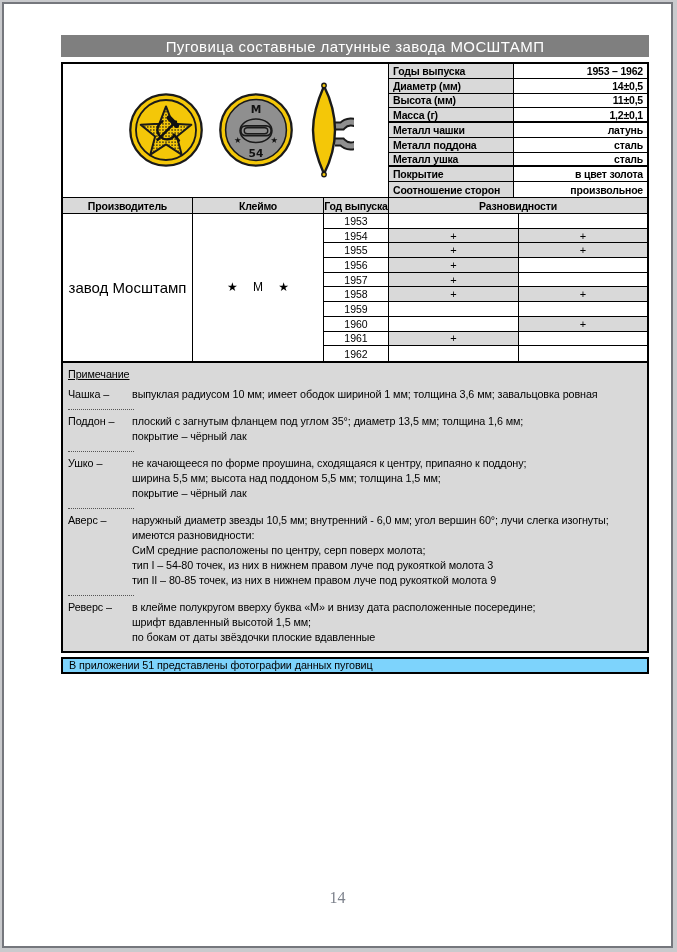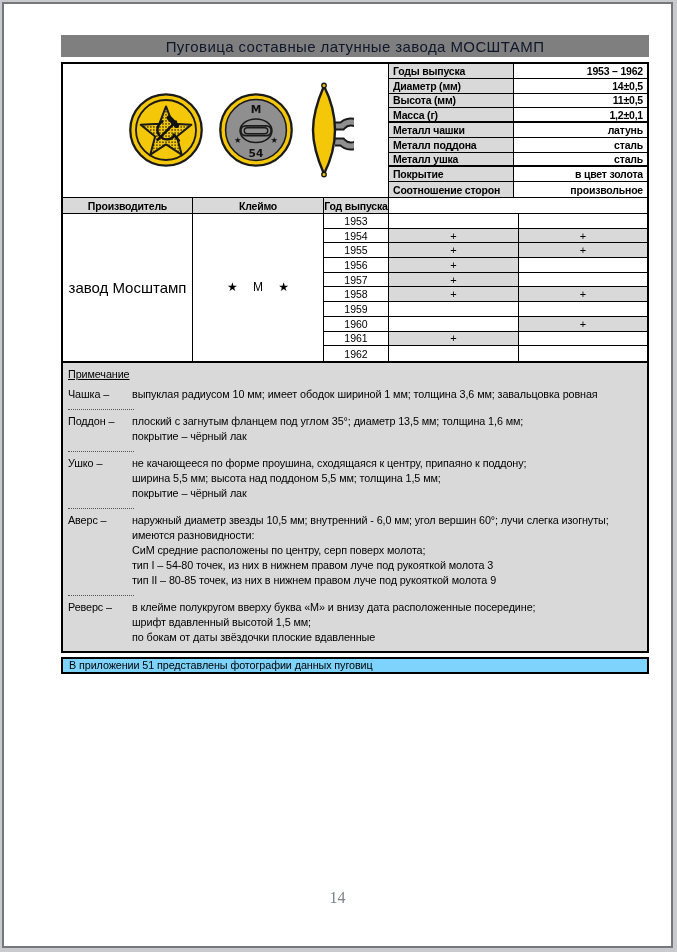--- a/index.html
+++ b/index.html
@@ -12,21 +12,21 @@
     overflow:hidden;
   }
   .page {
     position:absolute; left:2px; top:2px; width:671px; height:946px;
     background:#fff; border:2px solid #75777d;
   }
   .content { position:absolute; left:57px; top:31px; width:588px; }
 
   
   .title-bar {
-    height:22px; background:#7f7f7f; color:#0f172a;
+    height:22px; background:#7f7f7f; color:#ffffff;
     display:flex; align-items:center; justify-content:center;
     font-size:15px; letter-spacing:.4px; margin-bottom:5px;
   }
 
   
   .main-table { border:2px solid #000; background:#fff; }
 
   
   .top-section {
     display:grid;
@@ -191,20 +191,21 @@
         <div class="spec-label">Покрытие</div>
         <div class="spec-value">в цвет золота</div>
         <div class="spec-label nb">Соотношение сторон</div>
         <div class="spec-value nb">произвольное</div>
       </div>
 
       <div class="years-header">
         <div class="yh">Производитель</div>
         <div class="yh">Клеймо</div>
         <div class="yh">Год выпуска</div>
+        <div class="yh span2">Разновидности</div>
       </div>
 
       <div class="years-body">
         <div class="man-cell">завод Мосштамп</div>
         <div class="stamp-cell">★ М ★</div>
 
         <div class="year-cell">1953</div>
         <div class="variety-cell v1"></div>
         <div class="variety-cell"></div>
 

